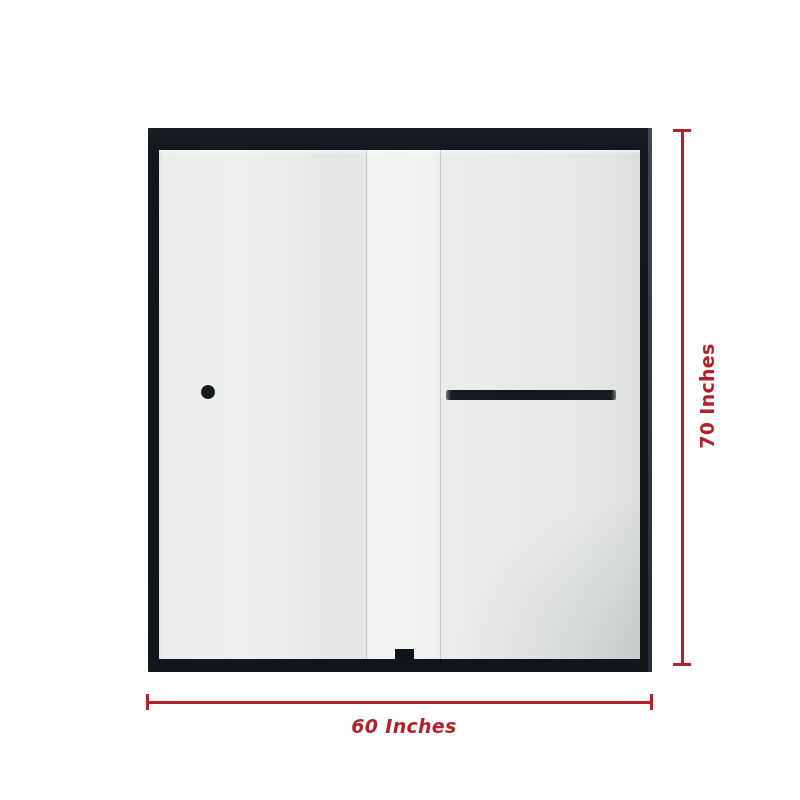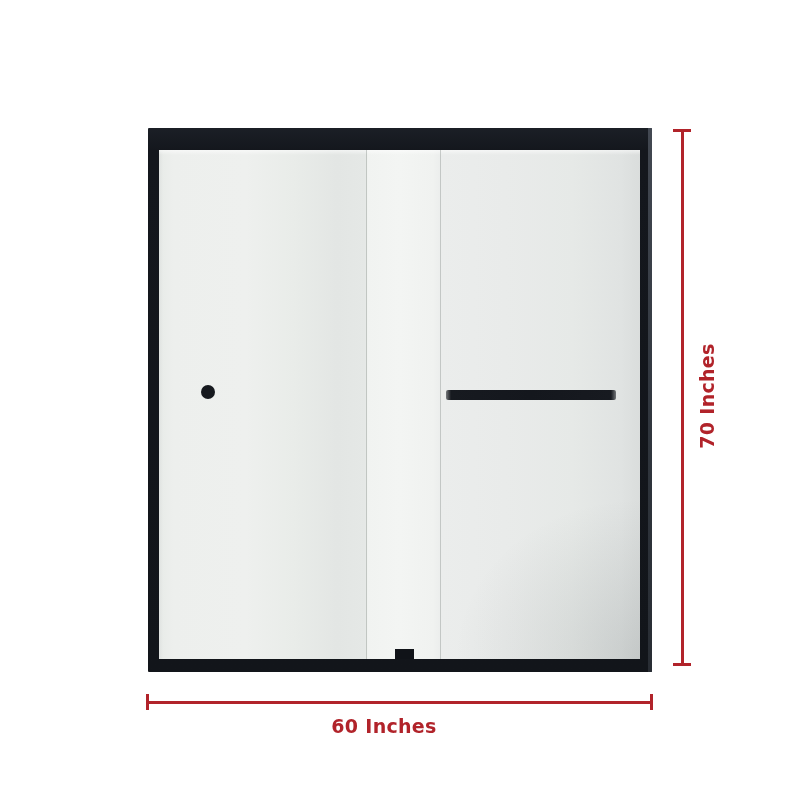--- a/index.html
+++ b/index.html
@@ -68,21 +68,21 @@
   .v-cap-top{left:673px;top:129px;width:18px;height:3px;}
   .v-cap-bottom{left:673px;top:663px;width:18px;height:3px;}
   .h-line{left:148px;top:701px;width:504px;height:3px;}
   .h-cap-left{left:146px;top:694px;width:3px;height:16px;}
   .h-cap-right{left:650px;top:694px;width:3px;height:16px;}
 
   .dim-label{
     position:absolute;color:var(--accent);
     font-weight:700;font-size:19px;letter-spacing:.3px;white-space:nowrap;
   }
-  .h-label{left:384px;top:726px;transform:translate(-50%,-50%);}
+  .h-label{left:404px;top:726px;transform:translate(-50%,-50%);font-style:italic;}
   .v-label{left:707px;top:396px;transform:translate(-50%,-50%) rotate(-90deg);}
 </style>
 </head>
 <body>
 
 <div class="stage">
 
   <div class="door">
     <div class="frame-edge-right"></div>
     <div class="glass">

